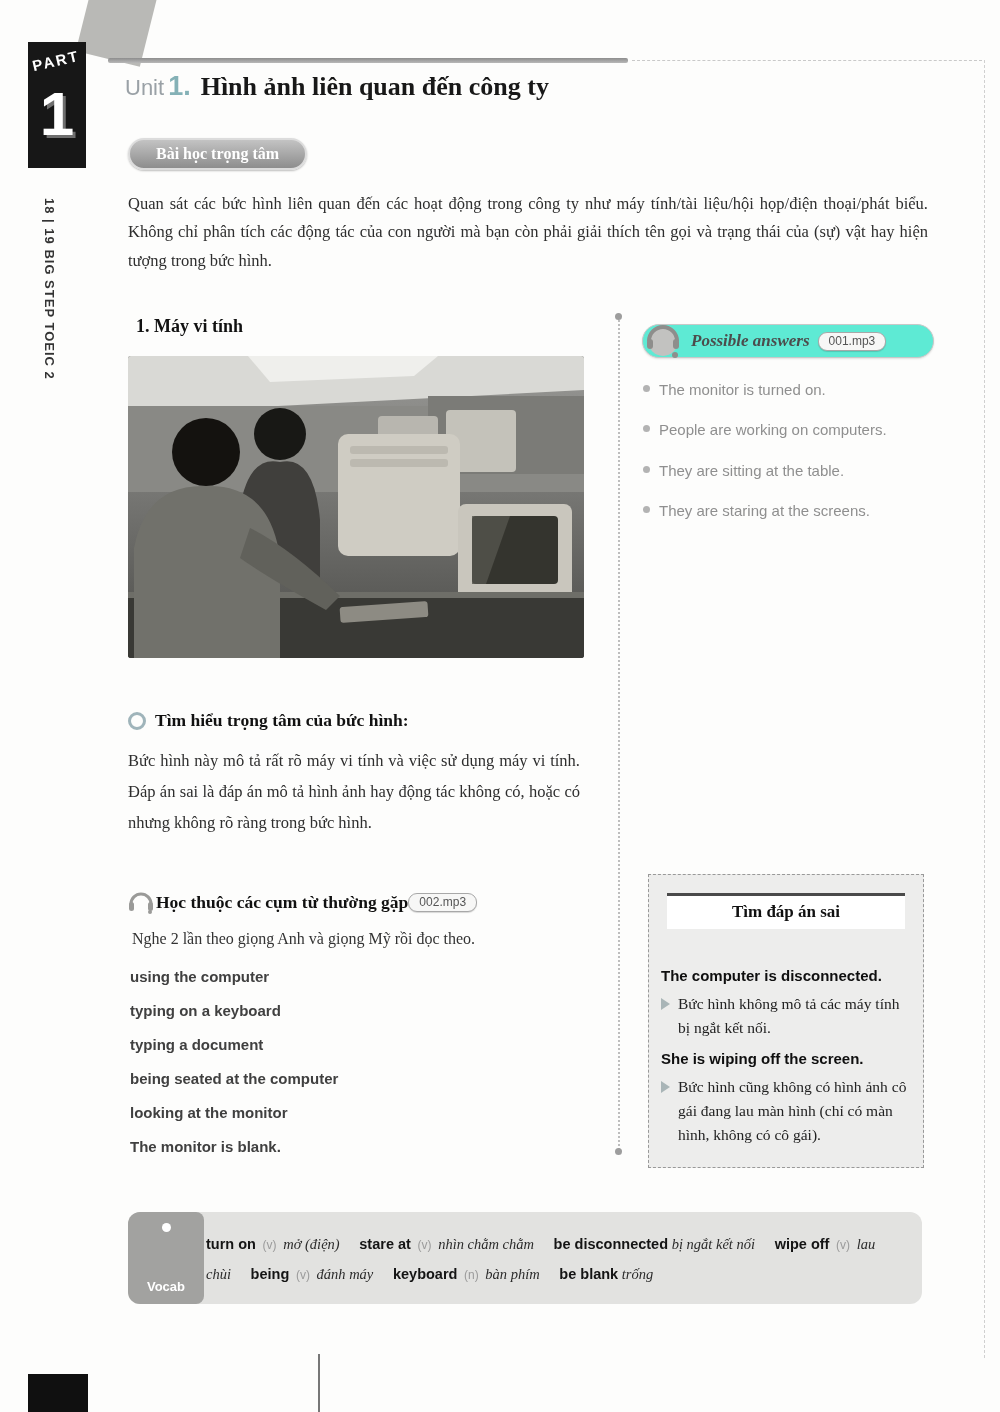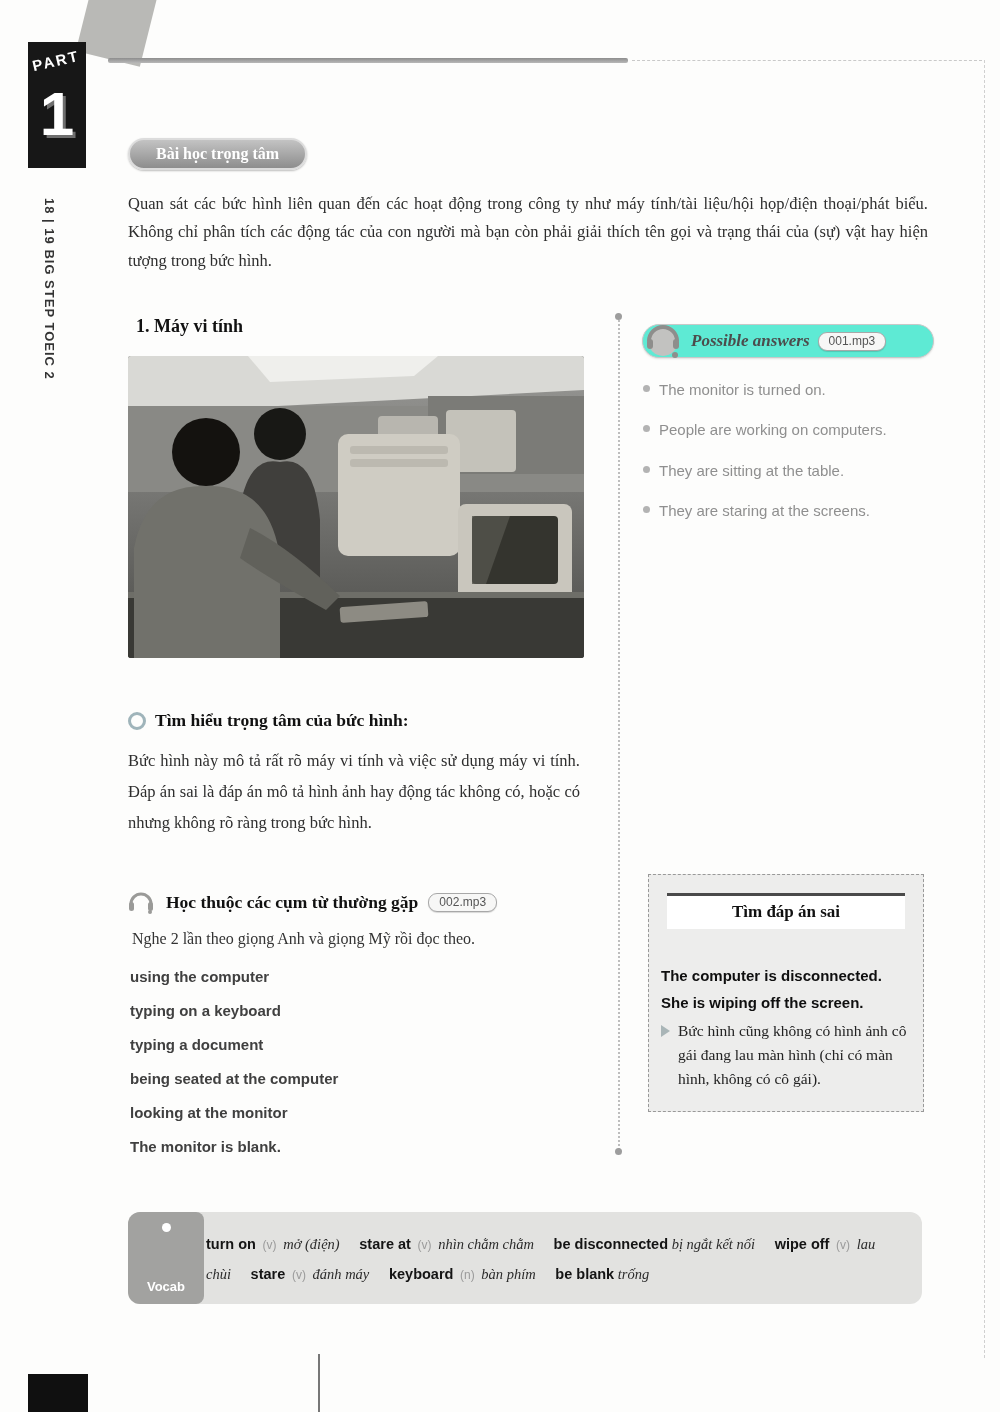--- a/index.html
+++ b/index.html
@@ -51,21 +51,21 @@
     font-family:"Liberation Sans",sans-serif;font-size:15px;line-height:1.55;color:#8f8f8f;}
   .pa-list li::before{content:"";position:absolute;left:1px;top:7px;width:7px;height:7px;border-radius:50%;background:#b3b3b3;}
 
   
   .focus-block{position:absolute;left:128px;top:710px;width:452px;}
   .focus-head{display:flex;align-items:center;gap:9px;margin:0;font-size:17.5px;font-weight:bold;color:#111;}
   .ring-icon{width:12px;height:12px;border:3px solid #9fb4ba;border-radius:50%;flex:0 0 auto;}
   .focus-body{margin:14px 0 0;font-size:16.5px;line-height:1.88;color:#2e2e2e;text-align:justify;}
 
   
-  .phrases-header{position:absolute;left:126px;top:886px;display:flex;align-items:center;gap:10px;}
+  .phrases-header{position:absolute;left:126px;top:886px;display:flex;align-items:center;gap:0;}
   .phrases-title{margin:0;font-size:17.5px;font-weight:bold;color:#111;}
   .instruction{position:absolute;left:132px;top:930px;margin:0;font-size:16px;color:#333;}
   .phrase-list{position:absolute;left:130px;top:968px;margin:0;padding:0;list-style:none;}
   .phrase-list li{margin-bottom:17px;font-family:"Liberation Sans",sans-serif;font-size:15px;font-weight:bold;color:#404040;}
 
   
   .wrong-box{position:absolute;left:648px;top:874px;width:274px;background:#ededec;border:1px dashed #999;}
   .wrong-title{margin:18px;background:#fff;border-top:3px solid #4a4a4a;text-align:center;
     font-size:17px;font-weight:bold;color:#111;padding:6px 0 7px;}
   .wrong-body{padding:10px 12px 12px;}
@@ -98,20 +98,23 @@
     <span class="part-word">PART</span>
     <span class="part-num">1</span>
   </div>
 
   <div class="side-text">18 | 19  BIG STEP TOEIC 2</div>
 
   <div class="top-rule"></div>
   <div class="top-dash-h"></div>
   <div class="right-dash-v"></div>
 
+  <h1 class="unit-title">
+    <span class="unit-word">Unit</span><span class="unit-num">1.</span><span class="unit-text">Hình ảnh liên quan đến công ty</span>
+  </h1>
 
   <div class="lesson-badge">Bài học trọng tâm</div>
 
   <p class="intro">Quan sát các bức hình liên quan đến các hoạt động trong công ty như máy tính/tài liệu/hội họp/điện thoại/phát biểu. Không chỉ phân tích các động tác của con người mà bạn còn phải giải thích tên gọi và trạng thái của (sự) vật hay hiện tượng trong bức hình.</p>
 
   <h2 class="sec-heading">1. Máy vi tính</h2>
 
   <div class="photo">
     <svg width="456" height="302" viewBox="0 0 456 302">
       <defs>
@@ -198,39 +201,43 @@
     <li>typing a document</li>
     <li>being seated at the computer</li>
     <li>looking at the monitor</li>
     <li>The monitor is blank.</li>
   </ul>
 
   <div class="wrong-box">
     <div class="wrong-title">Tìm đáp án sai</div>
     <div class="wrong-body">
       <p class="w-sentence">The computer is disconnected.</p>
+      <div class="w-expl">
+        <span class="arrow-icon"></span>
+        <p>Bức hình không mô tả các máy tính bị ngắt kết nối.</p>
+      </div>
       <p class="w-sentence">She is wiping off the screen.</p>
       <div class="w-expl">
         <span class="arrow-icon"></span>
         <p>Bức hình cũng không có hình ảnh cô gái đang lau màn hình (chỉ có màn hình, không có cô gái).</p>
       </div>
     </div>
   </div>
 
   <div class="vocab-box">
     <div class="vocab-tab">
       <div class="vocab-dot"></div>
       <div class="vocab-label">Vocab</div>
     </div>
     <div class="vocab-content">
       <span class="v-entry"><span class="v-term">turn on</span> <span class="v-pos">(v)</span> <span class="v-mean">mở (điện)</span></span>
       <span class="v-entry"><span class="v-term">stare at</span> <span class="v-pos">(v)</span> <span class="v-mean">nhìn chằm chằm</span></span>
       <span class="v-entry"><span class="v-term">be disconnected</span> <span class="v-mean">bị ngắt kết nối</span></span>
       <span class="v-entry"><span class="v-term">wipe off</span> <span class="v-pos">(v)</span> <span class="v-mean">lau chùi</span></span>
-      <span class="v-entry"><span class="v-term">stare</span> <span class="v-pos">(v)</span> <span class="v-mean">đánh máy</span></span>
+      <span class="v-entry"><span class="v-term">being</span> <span class="v-pos">(v)</span> <span class="v-mean">đánh máy</span></span>
       <span class="v-entry"><span class="v-term">keyboard</span> <span class="v-pos">(n)</span> <span class="v-mean">bàn phím</span></span>
       <span class="v-entry"><span class="v-term">be blank</span> <span class="v-mean">trống</span></span>
     </div>
   </div>
 
   <div class="bottom-tab"></div>
   <div class="bottom-line"></div>
 
 </div>
 

